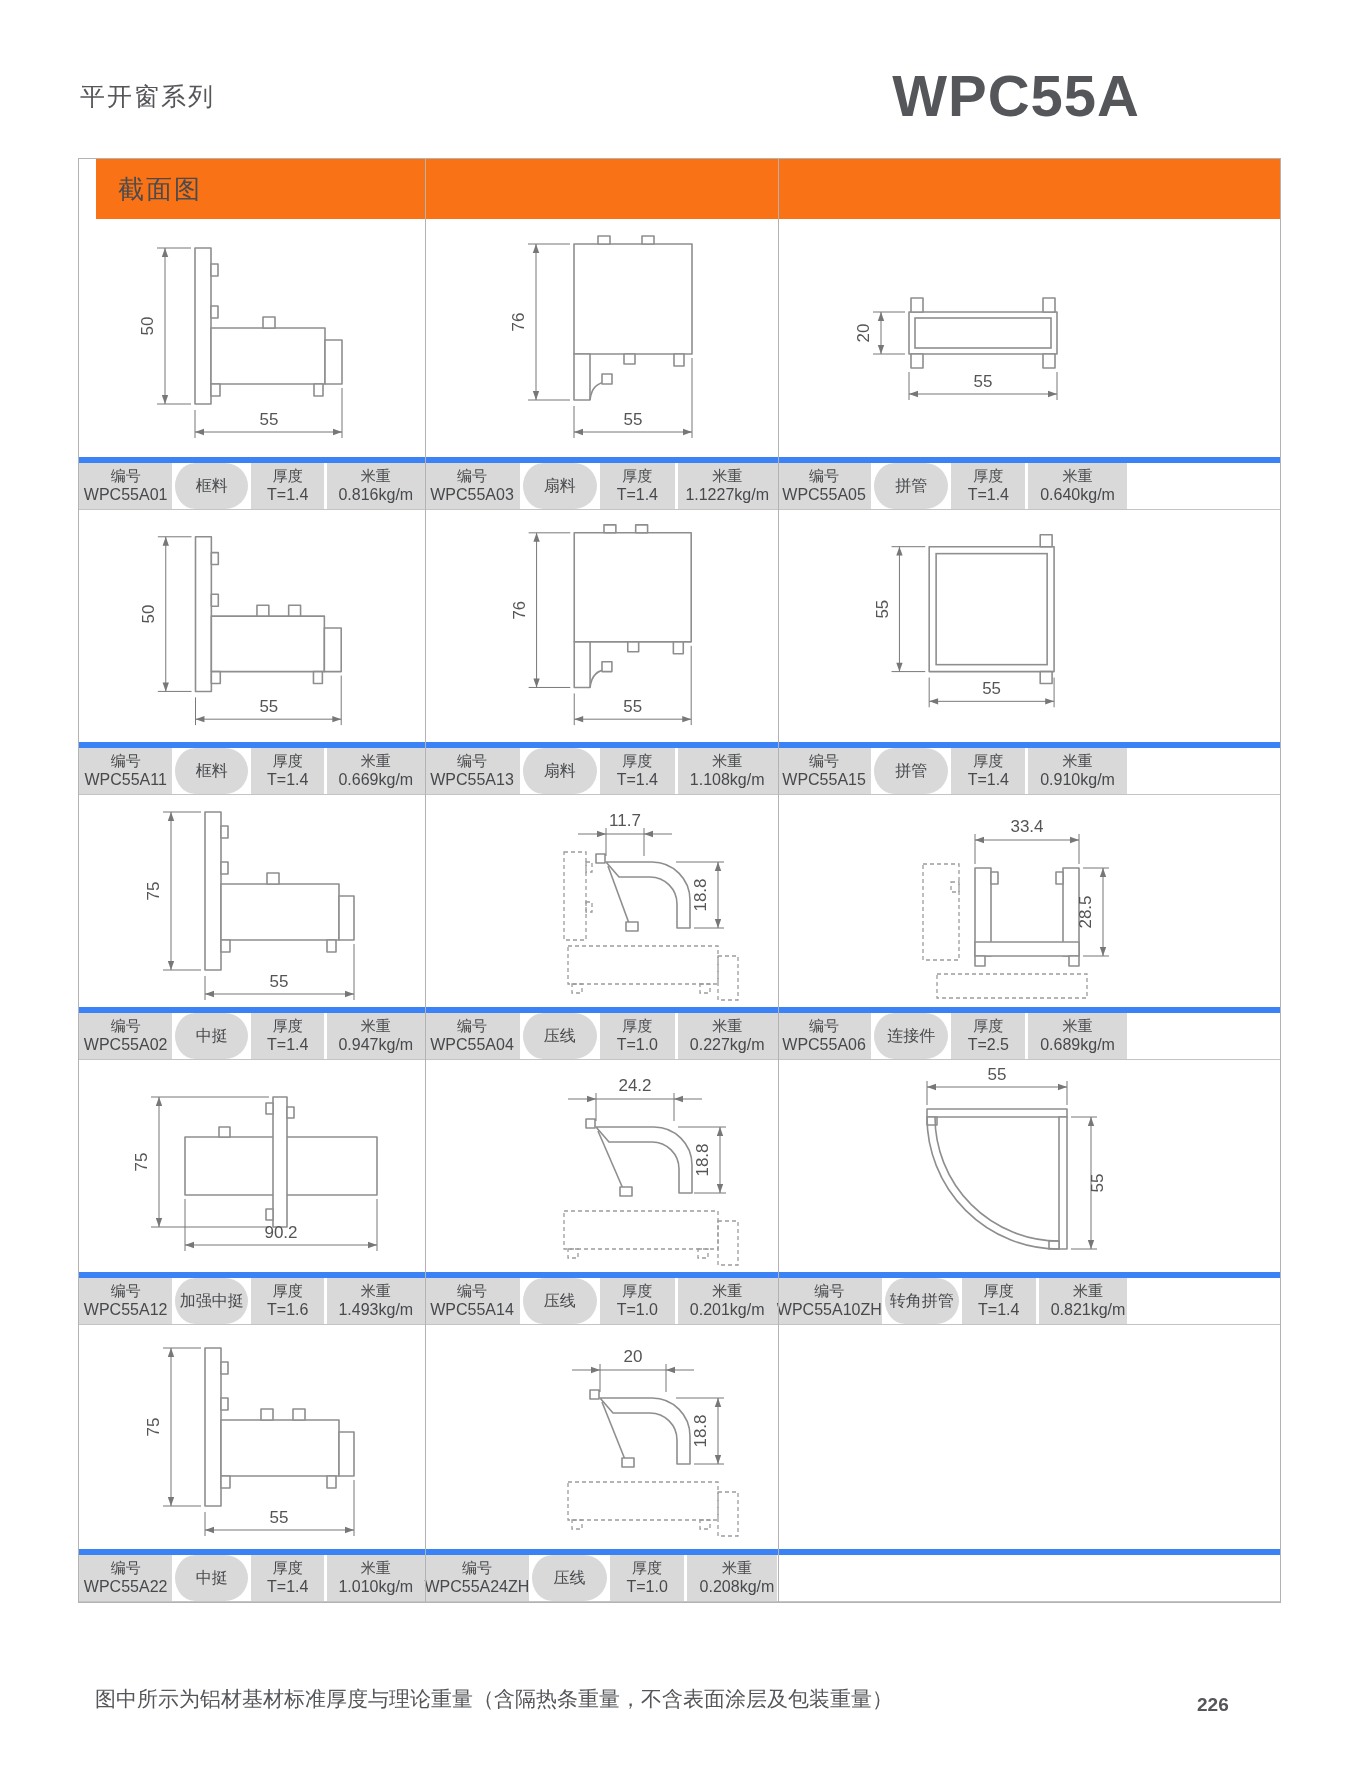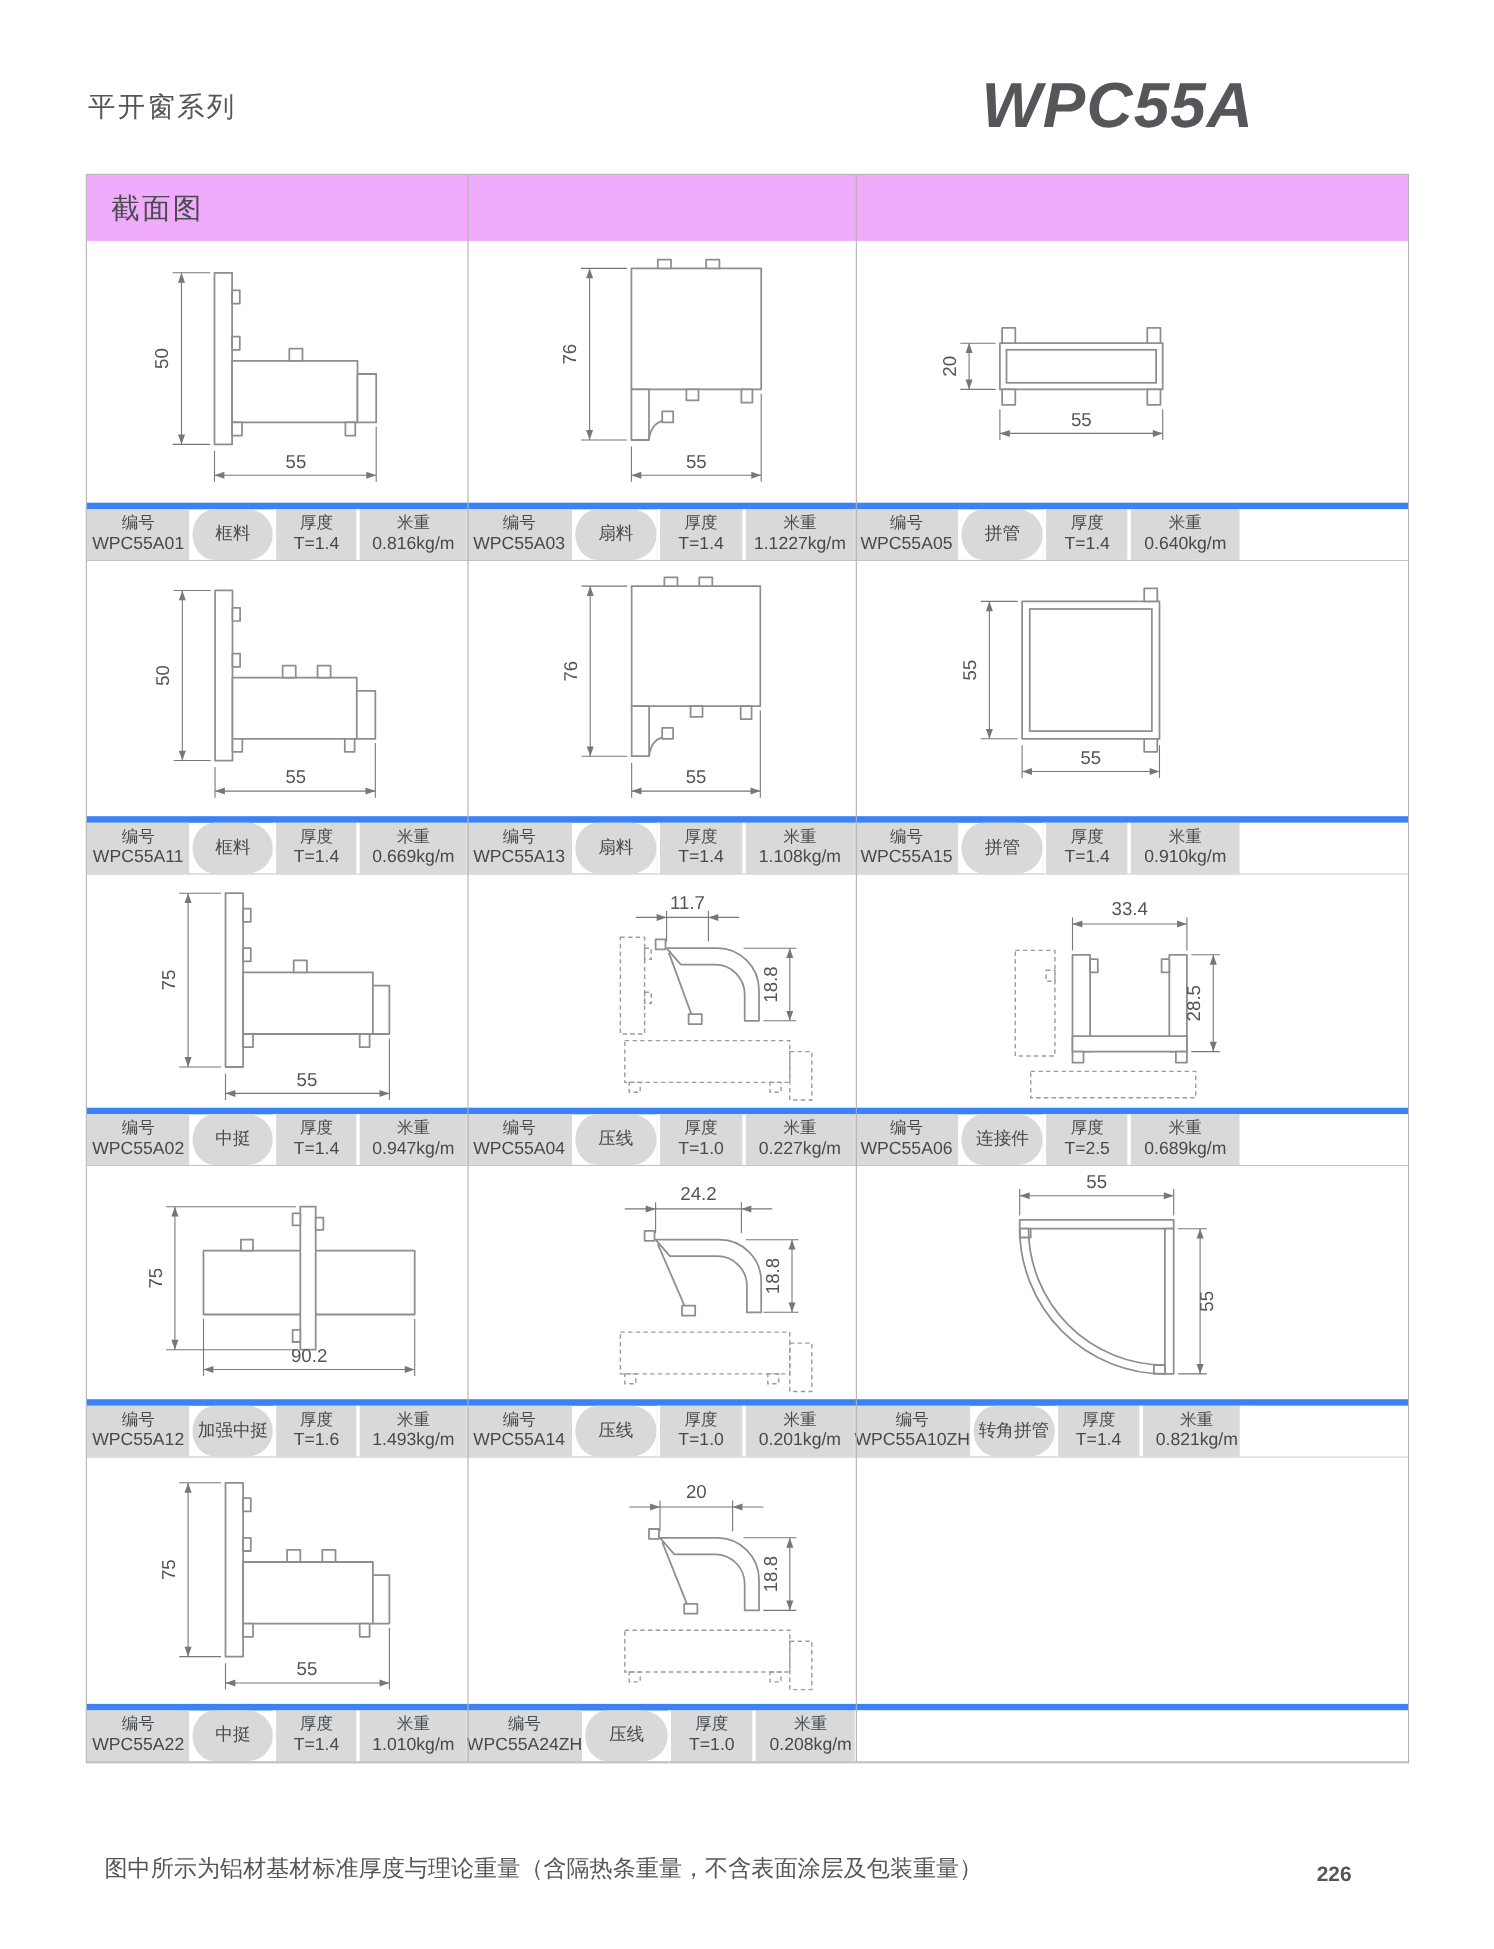--- a/index.html
+++ b/index.html
@@ -2,26 +2,26 @@
 <html><head>
 <meta charset="utf-8">
 <style>
   * { margin:0; padding:0; box-sizing:border-box; }
   html,body { background:#fff; }
   .page { width:1358px; height:1772px; position:relative; background:#fff; overflow:hidden;
           font-family:"Liberation Sans","DejaVu Sans",sans-serif; color:#58595b; }
   .series-title { position:absolute; left:80px; top:80px; font-size:25px; font-weight:400;
                   letter-spacing:2px; color:#55565a; }
   .model-title  { position:absolute; right:218px; top:62px; font-size:58px; font-weight:700;
-                  color:#55565a; letter-spacing:1px;font-style:italic; }
+                  color:#55565a; letter-spacing:1px; }
   .cat-table { position:absolute; left:78px; top:158px; width:1203px;
                border:1px solid #b3b3b3; background:#fff; }
   .vline { position:absolute; top:0; bottom:0; width:1px; background:#b3b3b3; z-index:4; }
   .vl1 { left:346px; } .vl2 { left:699px; }
-  .band { height:60px; background:#f0abfc; display:flex; align-items:center; }
+  .band { height:60px; background:#f97316; display:flex; align-items:center;margin-left:17px; }
   .band .bandlabel { font-size:26px; color:#4a4b4e; padding-left:22px; letter-spacing:2px; }
   .trow { display:flex; }
   .dcell { display:flex; align-items:center; justify-content:center; }
   .dc1 { width:346px; } .dc2 { width:353px; }
   .dc3 { width:504px; justify-content:flex-start; }
   .dcell svg { display:block; }
   .srow { display:flex; height:53px; border-top:6px solid #3b82f6; border-bottom:1px solid #c4c4c4; }
   .sg1 { width:346px; } .sg2 { width:353px; }
   .scol3 { width:504px; display:flex; }
   .sg3 { width:350px; }

